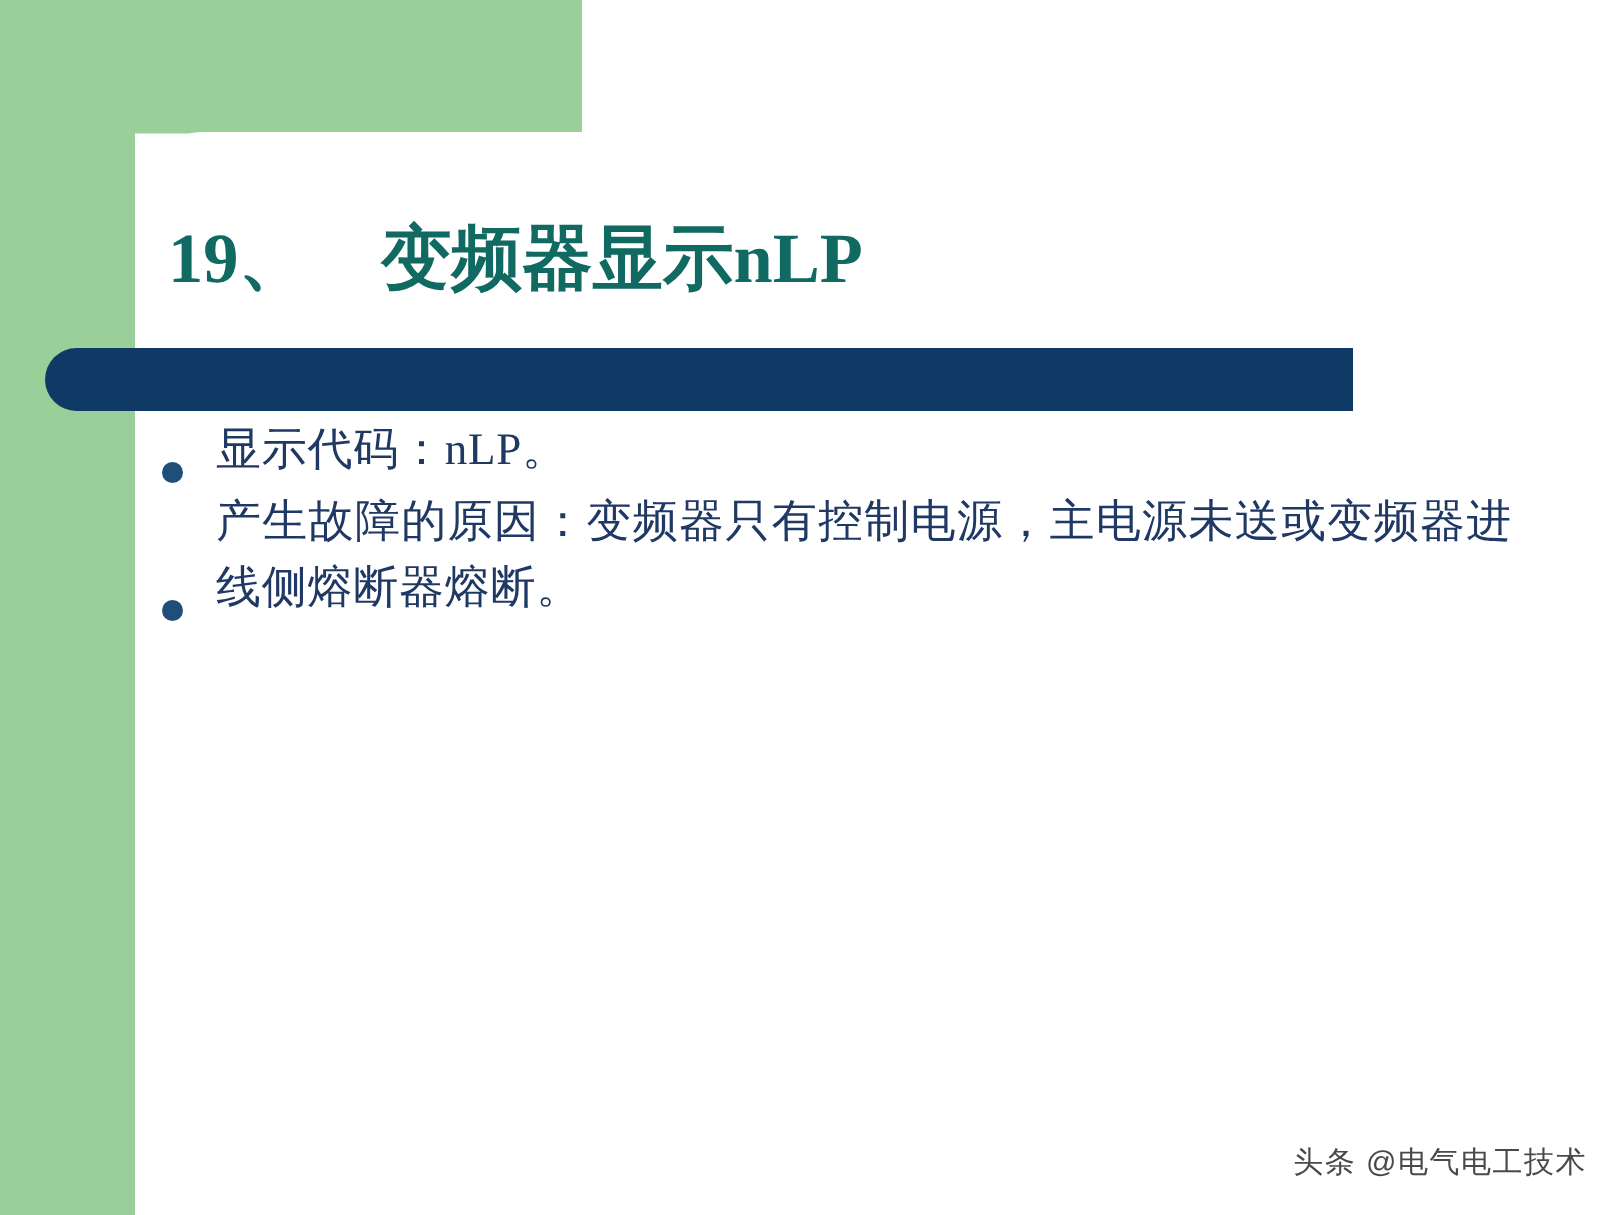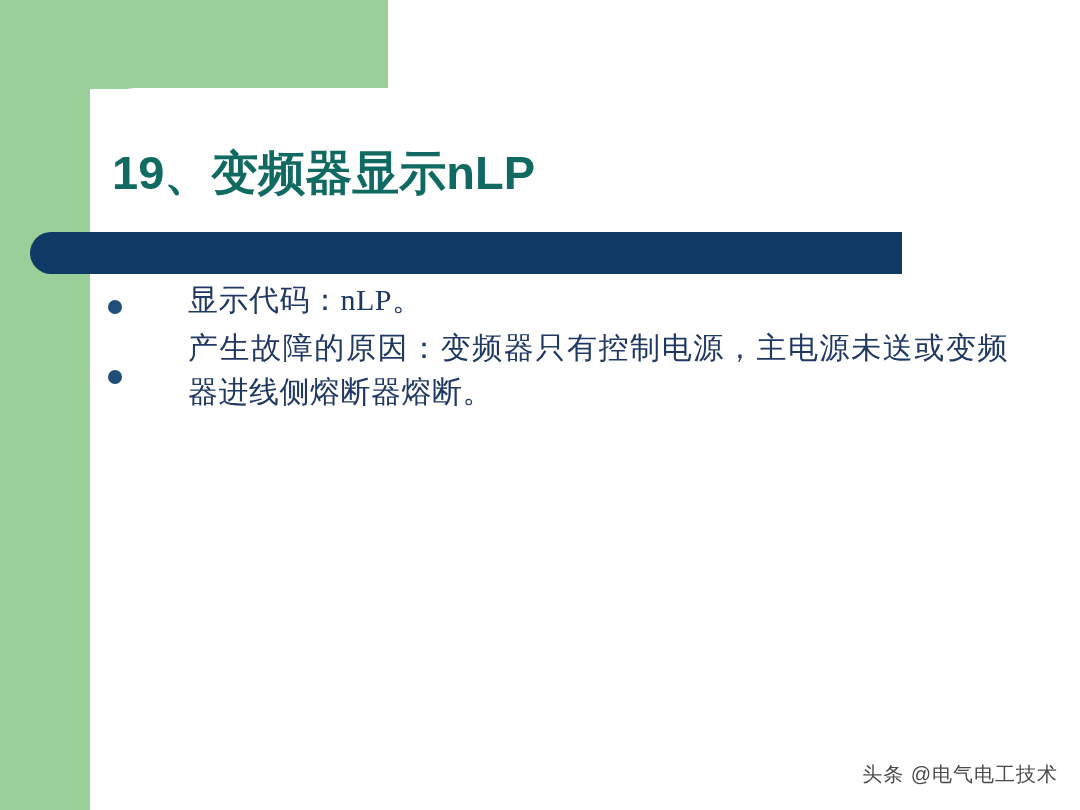--- a/index.html
+++ b/index.html
@@ -59,23 +59,24 @@
     color: #106A62;
     font-size: 47px;
     line-height: 70px;
     font-weight: bold;
     letter-spacing: 0px;
     white-space: nowrap;
   }
   .title .cjk {
     font-family: Liberation Serif, serif;
     font-weight: bold;
+    margin-left: 48px;
   }
   .title .latin {
-    font-family: Liberation Sans, sans-serif;
+    font-family: Liberation Serif, serif;
     font-weight: bold;
   }
 
   
   .divider-bar {
     position: absolute;
     left: 30px;
     top: 232px;
     width: 872px;
     height: 42px;
@@ -87,23 +88,22 @@
   
   .bullets {
     position: absolute;
     left: 108px;
     top: 278px;
     width: 900px;
   }
   .bullet-row {
     position: relative;
     display: flex;
-    align-items: center;
+    align-items: flex-end;
     margin-bottom: 4px;
-    gap: 44px;
   }
   .bullet-marker {
     flex: 0 0 auto;
     width: 14px;
     height: 14px;
     border-radius: 50%;
     background: #1F4E79;
     margin-top: 14px;
     margin-right: 22px;
   }

